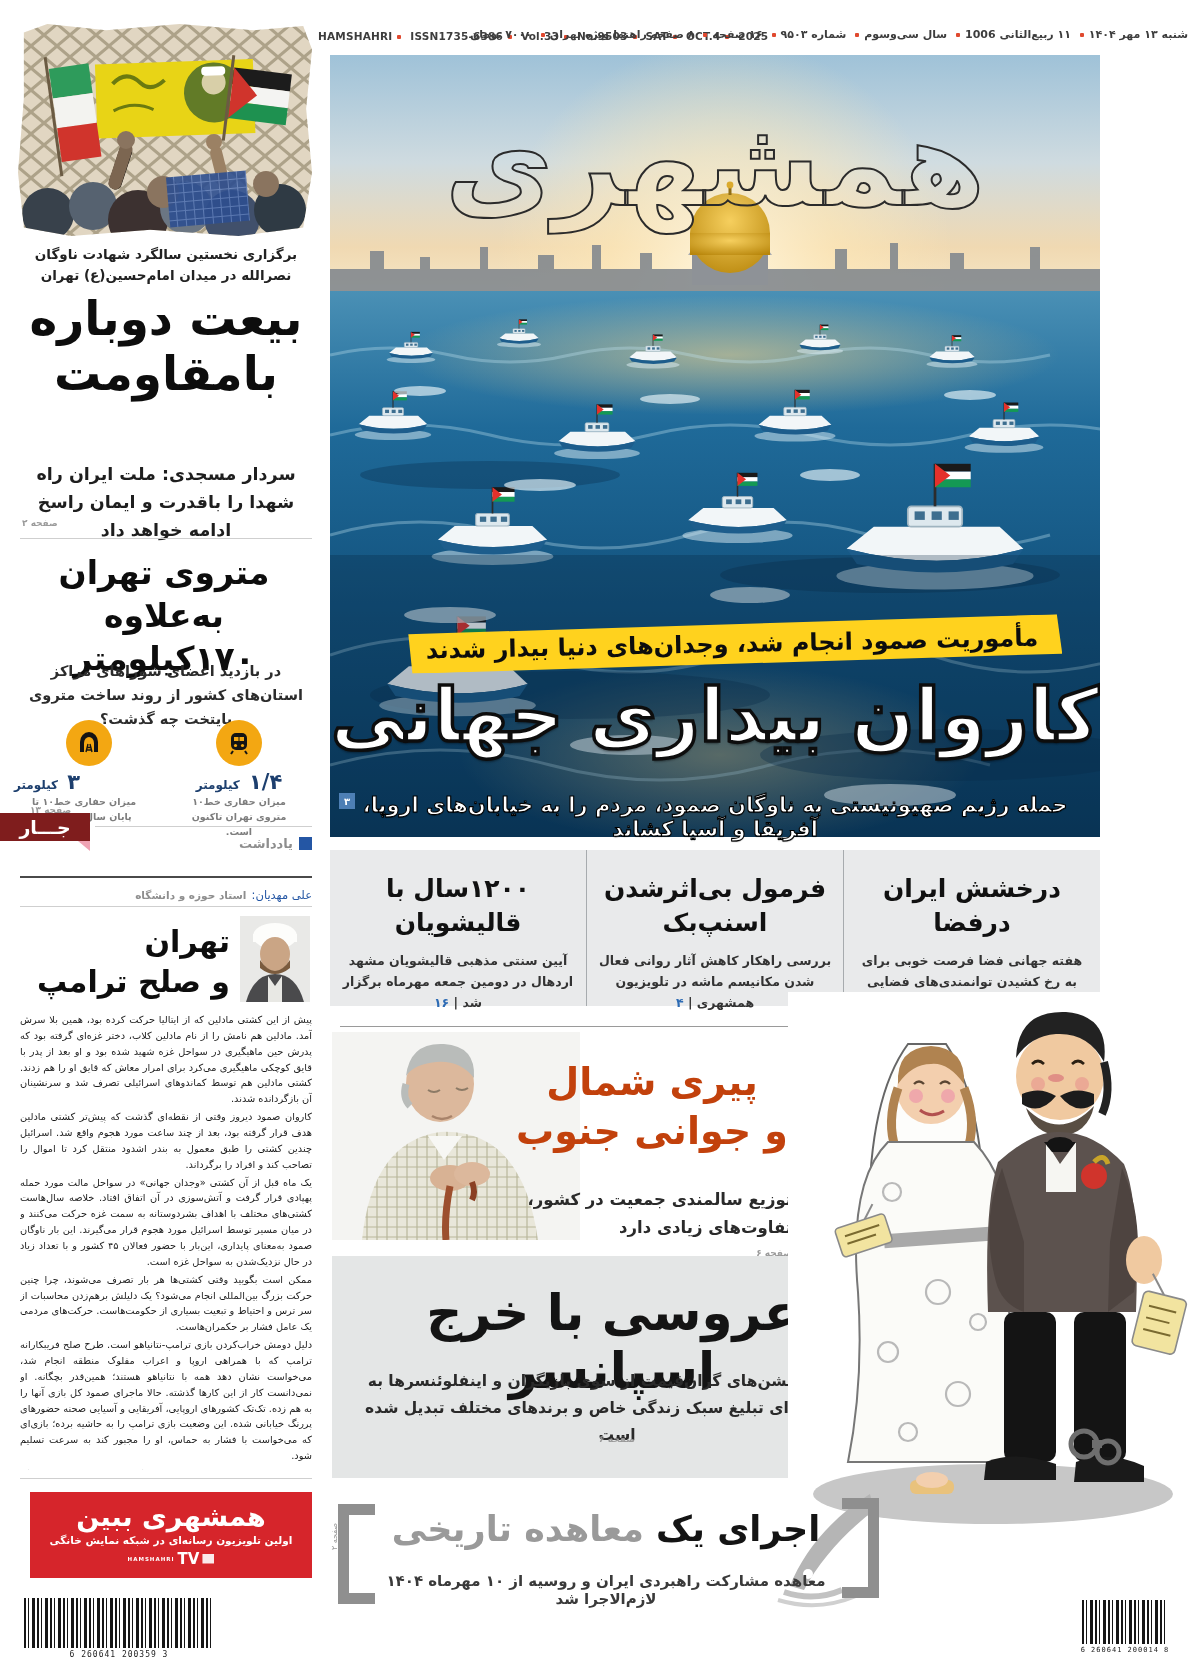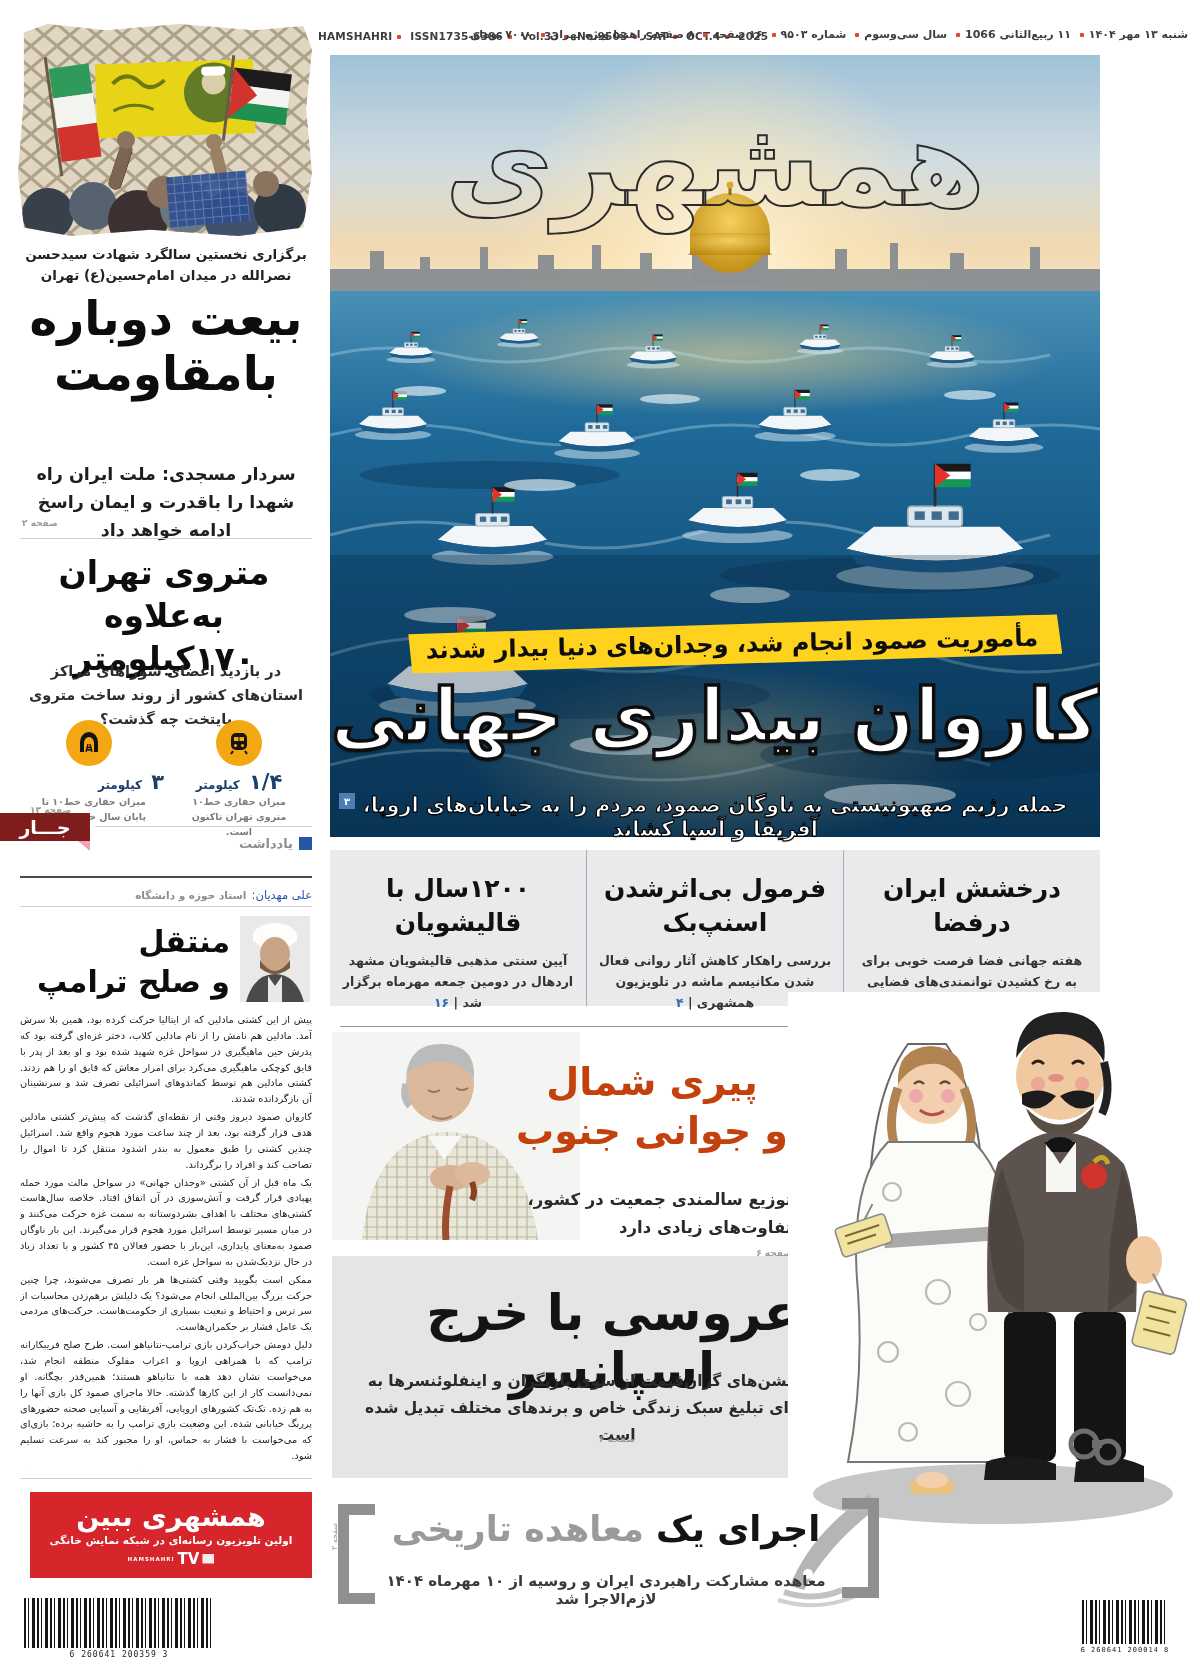--- a/index.html
+++ b/index.html
@@ -84,21 +84,21 @@
     <span>HAMSHAHRI</span><i class="sep-dot"></i>
     <span>ISSN1735-6386</span><i class="sep-dot"></i>
     <span>Vol.33</span><i class="sep-dot"></i>
     <span>No.9503</span><i class="sep-dot"></i>
     <span>SAT</span><i class="sep-dot"></i>
     <span>OCT.4</span><i class="sep-dot"></i>
     <span>2025</span>
   </div>
   <div class="abs hdr-fa rtl" style="right:12px;top:28px;">
     <span>شنبه ۱۳ مهر ۱۴۰۴</span><i class="sep-dot"></i>
-    <span>۱۱ ربیع‌الثانی 1066</span><i class="sep-dot"></i>
+    <span>۱۱ ربیع‌الثانی 1006</span><i class="sep-dot"></i>
     <span>سال سی‌وسوم</span><i class="sep-dot"></i>
     <span>شماره ۹۵۰۳</span><i class="sep-dot"></i>
     <span>۱۶ صفحه</span><i class="sep-dot"></i>
     <span>۸ صفحه راهنما ویژه تهران</span><i class="sep-dot"></i>
     <span>۷۰۰۰ تومان</span>
   </div>
 
   <div class="abs" style="left:18px;top:24px;width:294px;height:212px;">
     <svg width="294" height="212" viewBox="0 0 294 212" style="clip-path:polygon(2% 4%,10% 0,30% 3%,55% 0,80% 3%,97% 1%,100% 12%,98% 40%,100% 70%,97% 96%,75% 100%,45% 97%,18% 100%,2% 96%,0 70%,2% 35%);">
       <defs>
@@ -150,21 +150,21 @@
         <rect x="96" y="120" width="13" height="46" rx="6" fill="#7c6platform651" transform="rotate(18 102 143)"></rect>
         <rect x="96" y="118" width="13" height="48" rx="6" fill="#7c6651" transform="rotate(18 102 142)"></rect>
         <circle cx="108" cy="116" r="9" fill="#8a745f"></circle>
         <rect x="196" y="122" width="12" height="44" rx="6" fill="#9b8164" transform="rotate(-14 202 144)"></rect>
         <circle cx="196" cy="118" r="8" fill="#9b8164"></circle>
         <rect x="150" y="150" width="80" height="50" fill="url(#chk2)" transform="rotate(-5 190 175)" opacity="0.9"></rect>
       </g>
     </svg>
   </div>
 
-  <div class="abs kicker rtl c" style="left:20px;top:244px;width:292px;">برگزاری نخستین سالگرد شهادت سیدحسن نصرالله در میدان امام‌حسین(ع) تهران</div>
+  <div class="abs kicker rtl c" style="left:20px;top:244px;width:292px;">برگزاری نخستین سالگرد شهادت ناوگان نصرالله در میدان امام‌حسین(ع) تهران</div>
   <div class="abs lead-hl rtl c" style="left:20px;top:292px;width:292px;">
     <div>بیعت دوباره</div>
     <div>بامقاومت</div>
   </div>
   <div class="abs lead-sub rtl c" style="left:20px;top:460px;width:292px;">سردار مسجدی: ملت ایران راه شهدا را باقدرت و ایمان راسخ ادامه خواهد داد</div>
   <div class="abs pgref rtl" style="left:22px;top:518px;">صفحه ۲</div>
   <div class="abs rule" style="left:20px;top:538px;width:292px;"></div>
 
   <div class="abs metro-hl rtl c" style="left:14px;top:552px;width:300px;">
     <div>متروی تهران</div>
@@ -182,21 +182,21 @@
           <circle cx="16.5" cy="15.5" r="1.6" fill="#f3a712"></circle>
           <path d="M7,21 L5,24 M19,21 L21,24" stroke="#141414" stroke-width="2"></path>
         </svg>
       </div>
       <div style="margin-top:4px;">
         <span class="stat-val">۱/۴</span>
         <span class="stat-unit">کیلومتر</span>
       </div>
       <div class="stat-cap" style="padding:0 14px;">میزان حفاری خط۱۰ متروی تهران تاکنون است.</div>
     </div>
-    <div style="flex:1;text-align:right;">
+    <div style="flex:1;text-align:left;">
       <div class="stat-circle">
         <svg width="26" height="26" viewBox="0 0 26 26">
           <path d="M4,22 V12 A9,10 0 0 1 22,12 V22 Z" fill="#141414"></path>
           <path d="M8,22 V13 A5,6 0 0 1 18,13 V22 Z" fill="#f3a712"></path>
           <path d="M10,22 L12,14 M16,22 L14,14 M10.5,20 H15.5 M11,17.5 H15" stroke="#141414" stroke-width="1.4"></path>
         </svg>
       </div>
       <div style="margin-top:4px;">
         <span class="stat-val">۳</span>
         <span class="stat-unit">کیلومتر</span>
@@ -225,21 +225,21 @@
       <rect width="70" height="86" fill="#e9e9e7"></rect>
       <ellipse cx="35" cy="20" rx="22" ry="13" fill="#fdfdfb"></ellipse>
       <rect x="13" y="18" width="44" height="8" fill="#fdfdfb"></rect>
       <ellipse cx="35" cy="38" rx="15" ry="17" fill="#caa585"></ellipse>
       <path d="M20,44 Q35,66 50,44 L50,52 Q35,64 20,52 Z" fill="#7a5b3e"></path>
       <path d="M6,86 Q14,58 35,58 Q56,58 64,86 Z" fill="#4a4a4c"></path>
       <path d="M28,60 L35,70 L42,60 L42,86 L28,86 Z" fill="#e8e8e4"></path>
     </svg>
   </div>
   <div class="abs note-hl rtl r" style="left:16px;top:922px;width:214px;">
-    <div>منتقل</div>
+    <div>تهران</div>
     <div>و صلح ترامپ</div>
   </div>
   <div class="abs body-txt rtl" style="left:20px;top:1012px;width:292px;height:458px;">
     <p>پیش از این کشتی مادلین که از ایتالیا حرکت کرده بود، همین بلا سرش آمد. مادلین هم نامش را از نام مادلین کلاب، دختر غزه‌ای گرفته بود که پدرش حین ماهیگیری در سواحل غزه شهید شده بود و او بعد از پدر با قایق کوچکی ماهیگیری می‌کرد برای امرار معاش که قایق او را هم زدند. کشتی مادلین هم توسط کماندوهای اسرائیلی تصرف شد و سرنشینان آن بازگردانده شدند.</p>
     <p>کاروان صمود دیروز وقتی از نقطه‌ای گذشت که پیش‌تر کشتی مادلین هدف قرار گرفته بود، بعد از چند ساعت مورد هجوم واقع شد. اسرائیل چندین کشتی را طبق معمول به بندر اشدود منتقل کرد تا اموال را تصاحب کند و افراد را برگرداند.</p>
     <p>یک ماه قبل از آن کشتی «وجدان جهانی» در سواحل مالت مورد حمله پهپادی قرار گرفت و آتش‌سوزی در آن اتفاق افتاد. خلاصه سال‌هاست کشتی‌های مختلف با اهداف بشردوستانه به سمت غزه حرکت می‌کنند و در میان مسیر توسط اسرائیل مورد هجوم قرار می‌گیرند. این بار ناوگان صمود به‌معنای پایداری، این‌بار با حضور فعالان ۴۵ کشور و با تعداد زیاد در حال نزدیک‌شدن به سواحل غزه است.</p>
     <p>ممکن است بگویید وقتی کشتی‌ها هر بار تصرف می‌شوند، چرا چنین حرکت بزرگ بین‌المللی انجام می‌شود؟ یک دلیلش برهم‌زدن محاسبات از سر ترس و احتیاط و تبعیت بسیاری از حکومت‌هاست. حرکت‌های مردمی یک عامل فشار بر حکمران‌هاست.</p>
     <p>دلیل دومش خراب‌کردن بازی ترامپ-نتانیاهو است. طرح صلح فریبکارانه ترامپ که با همراهی اروپا و اعراب مفلوک منطقه انجام شد، می‌خواست نشان دهد همه با نتانیاهو هستند؛ همین‌قدر بچگانه. او نمی‌دانست کار از این کارها گذشته. حالا ماجرای صمود کل بازی آنها را به هم زده. تک‌تک کشورهای اروپایی، آفریقایی و آسیایی صحنه حضورهای پررنگ خیابانی شده. این وضعیت بازی ترامپ را به حاشیه برده؛ بازی‌ای که می‌خواست با فشار به حماس، او را مجبور کند به سرعت تسلیم شود.</p>
     <p>برهم‌زدن هیاهوی ترامپ و نتانیاهو برای یک صلح دروغین و اجباری، یک معنای مهم دارد و آن اینکه نشان می‌دهد همه سازوکارهای دنیای امروز فقط و فقط برای جنایتکاران زورگوی صهیونیست امنیت می‌آورد و لاغیر.</p>
 

